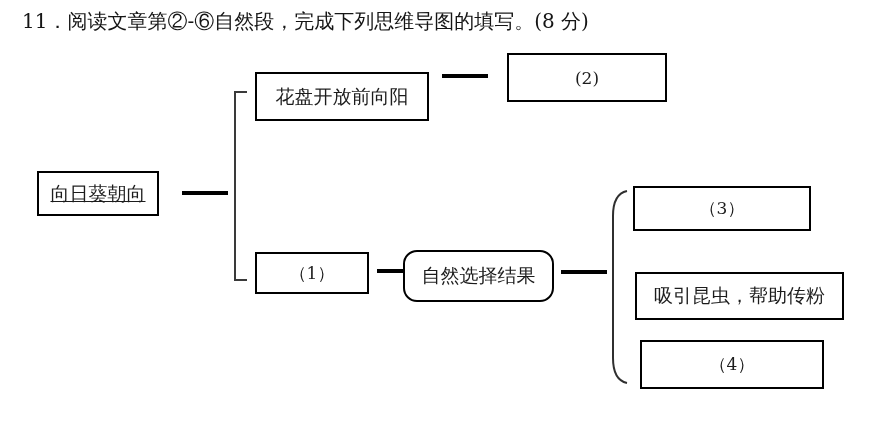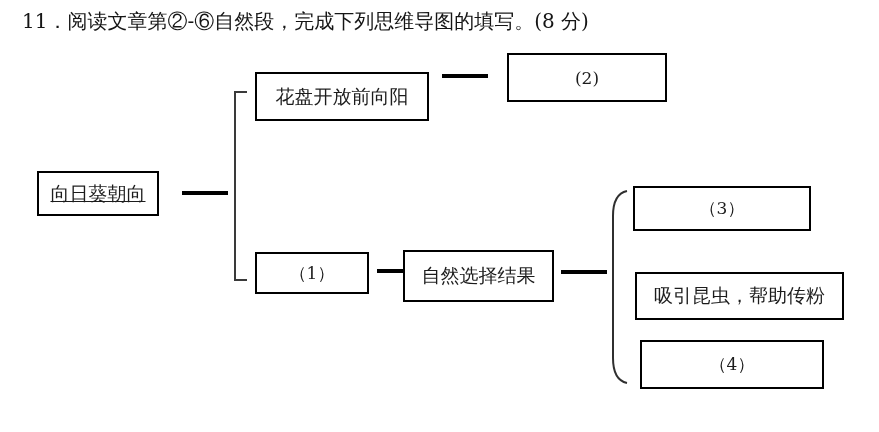--- a/index.html
+++ b/index.html
@@ -82,21 +82,21 @@
     <div class="box blank" style="left:507px; top:53px; width:160px; height:49px;">
       <span>(2)</span>
     </div>
 
     <div class="box blank" style="left:255px; top:252px; width:114px; height:42px;">
       <span>（1）</span>
     </div>
 
     <div class="hline" style="left:377px; top:269px; width:26px;"></div>
 
-    <div class="box" style="left:403px; top:250px; width:151px; height:52px;">
+    <div class="box" style="left:403px; top:250px; width:151px; height:52px;border-radius:14px;">
       <span>自然选择结果</span>
     </div>
 
     <div class="hline" style="left:561px; top:270px; width:46px;"></div>
 
     <svg class="brace-svg" width="26" height="198" viewBox="0 0 26 198">
       <path d="M 22 3 Q 8 6 8 28 L 8 170 Q 8 192 22 195" fill="none" stroke="#2f2f2f" stroke-width="2"></path>
     </svg>
 
     <div class="box blank" style="left:633px; top:186px; width:178px; height:45px;">

